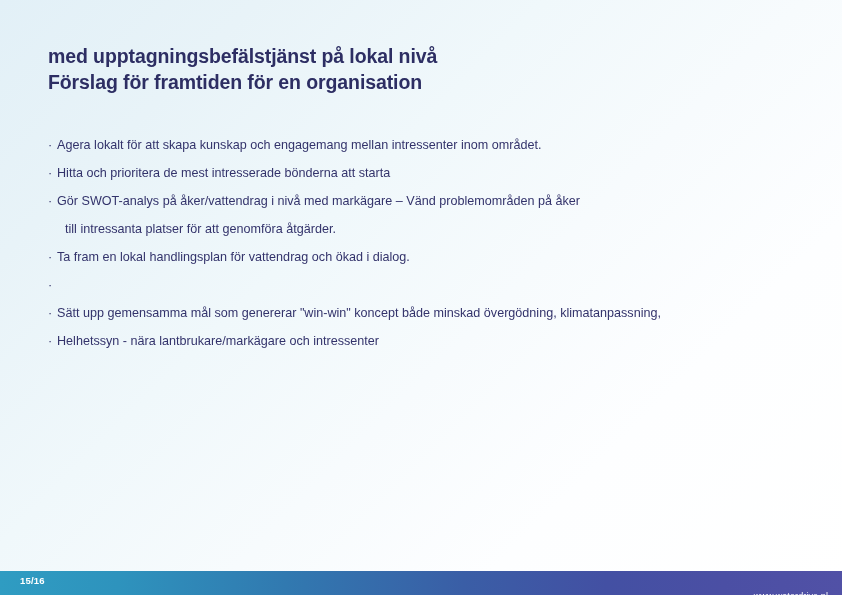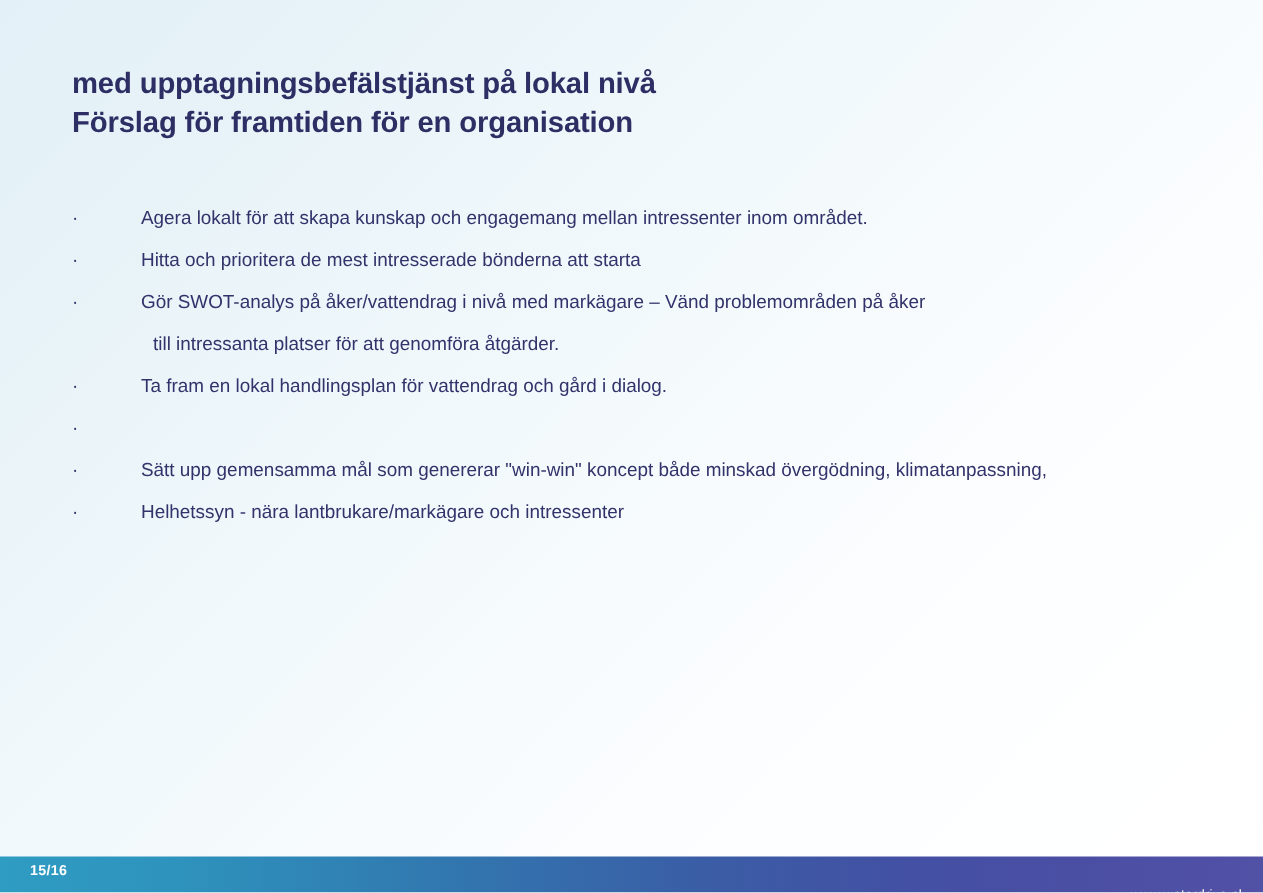--- a/index.html
+++ b/index.html
@@ -63,21 +63,20 @@
   }
   .bullet-mark {
     width: 9px;
     flex: 0 0 9px;
     color: #33336b;
     font-size: 12.6px;
     line-height: 28px;
   }
   .bullet-text {
     flex: 0 1 auto;
-    margin-left: 37px;
   }
   .bullet-row.cont .bullet-mark {
     visibility: hidden;
   }
   .bullet-row.cont .bullet-text {
     padding-left: 8px;
   }
 
   
   #footer-bar {
@@ -144,21 +143,21 @@
       <span class="bullet-text">Gör SWOT-analys på åker/vattendrag i nivå med markägare – Vänd problemområden på åker</span>
     </div>
 
     <div class="bullet-row cont">
       <span class="bullet-mark">·</span>
       <span class="bullet-text">till intressanta platser för att genomföra åtgärder.</span>
     </div>
 
     <div class="bullet-row">
       <span class="bullet-mark">·</span>
-      <span class="bullet-text">Ta fram en lokal handlingsplan för vattendrag och gård i dialog.</span>
+      <span class="bullet-text">Ta fram en lokal handlingsplan för vattendrag och ökad i dialog.</span>
     </div>
 
     <div class="bullet-row">
       <span class="bullet-mark">·</span>
     </div>
 
     <div class="bullet-row">
       <span class="bullet-mark">·</span>
       <span class="bullet-text">Sätt upp gemensamma mål som genererar "win-win" koncept både minskad övergödning, klimatanpassning,</span>
     </div>

